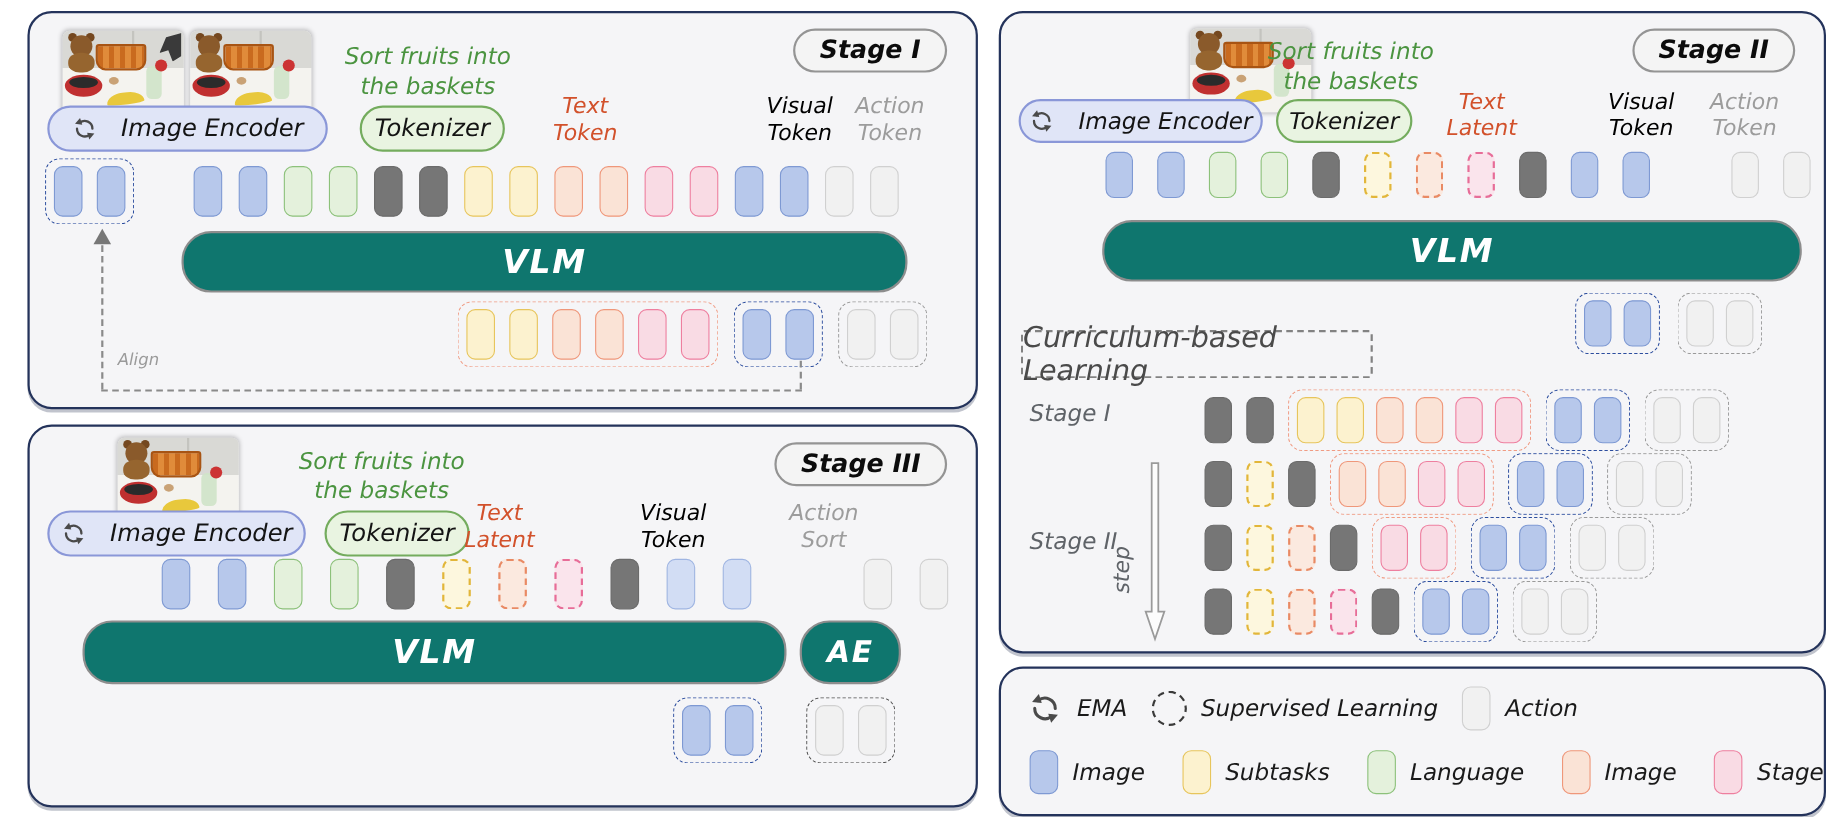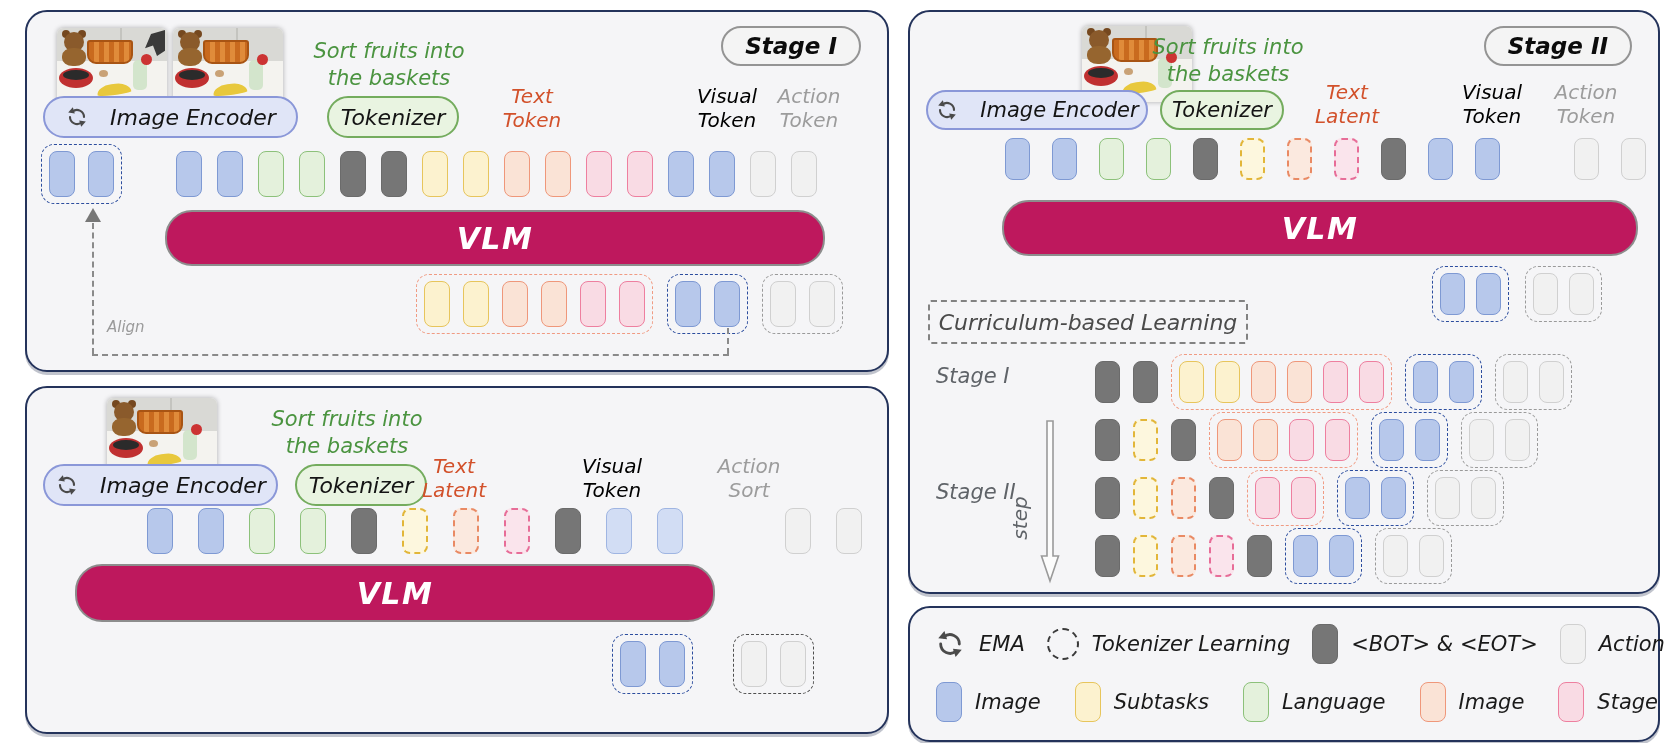--- a/index.html
+++ b/index.html
@@ -32,31 +32,31 @@
   .rows .trow{gap:13px;}
   .rows .tokgroup{gap:11px;padding:6px 7px;}
 
   
   .pill{position:absolute;display:flex;align-items:center;justify-content:center;gap:21px;
         border-radius:999px;font-style:italic;font-size:22px;color:#141414;box-sizing:border-box;}
   .pill.enc  {background:#e0e5f7;border:2px solid #8a97d8;}
   .pill.tokzr{background:#e9f4e1;border:2px solid #74ac5e;}
   .badge{position:absolute;background:#f4f4f4;border:2px solid #949494;border-radius:999px;
          font-weight:bold;font-style:italic;font-size:23px;padding:5px 22px;color:#0c0c0c;}
-  .bar{position:absolute;background:#be185d;border:2px solid #8d8d8d;border-radius:27px;color:#ffffff;
+  .bar{position:absolute;background:#0f766e;border:2px solid #8d8d8d;border-radius:27px;color:#ffffff;
        font-weight:bold;font-style:italic;font-size:30px;display:flex;align-items:center;justify-content:center;
        letter-spacing:1.5px;box-sizing:border-box;}
 
   .instr{position:absolute;color:#4b9440;font-size:21px;font-style:italic;text-align:center;line-height:27px;}
   .lab{position:absolute;text-align:center;font-size:20px;font-style:italic;line-height:24px;width:110px;}
   .lab.orange{color:#d2512b}.lab.blue{color:#000000}.lab.gray{color:#9c9c9c}
   .stageLbl{position:absolute;font-style:italic;color:#5f6368;font-size:21px;}
   .alignLbl{position:absolute;font-style:italic;color:#9a9a9a;font-size:15px;}
   .cbox{position:absolute;border:2px dashed #828282;border-radius:3px;color:#4a4a4a;font-style:italic;
-        font-size:22px;display:flex;align-items:center;justify-content:center;box-sizing:border-box;}
+        font-size:26px;display:flex;align-items:center;justify-content:center;box-sizing:border-box;}
 
   .dashV{position:absolute;width:0;border-left:2px dashed #8a8a8a;}
   .dashH{position:absolute;height:0;border-top:2px dashed #8a8a8a;}
   .arrowUp{position:absolute;width:0;height:0;border-left:8px solid transparent;
            border-right:8px solid transparent;border-bottom:14px solid #777777;}
 
   .ema-icon{width:24px;height:24px;flex:0 0 auto;}
   .stepWrap{position:absolute;}
   .stepTxt{position:absolute;transform:rotate(-90deg);transform-origin:center;font-style:italic;
            color:#5f6368;font-size:20px;}
@@ -222,20 +222,23 @@
         <div class="pot"></div>
         <div class="potin"></div>
       <div class="banana"></div>
         <div class="bottle"></div>
         <div class="cap"></div>
         <div class="crumb"></div>
     </div>
     <div class="instr" style="left:215px;top:18px;width:210px;">
       <span>Sort fruits into</span><br><span>the baskets</span>
     </div>
+    <div class="badge" style="right:26px;top:14px;">
+      <span>Stage III</span>
+    </div>
 
     <div class="pill enc" style="left:16px;top:76px;width:235px;height:42px;">
       <span class="ema-icon"><svg viewBox="0 0 24 24" width="100%" height="100%">
             <g fill="none" stroke="#4a4a4a" stroke-width="2.1" stroke-linecap="round">
               <path d="M19 12 a7 7 0 0 0 -11.6 -5.3"></path>
               <path d="M5 12 a7 7 0 0 0 11.6 5.3"></path>
             </g>
             <polygon points="7.8,2.2 3.2,7.6 9.8,8.4" fill="#4a4a4a"></polygon>
             <polygon points="16.2,21.8 20.8,16.4 14.2,15.6" fill="#4a4a4a"></polygon>
           </svg></span>
@@ -267,20 +270,23 @@
         <div class="tok bot"></div>
         <div class="tok imgq"></div>
         <div class="tok imgq"></div>
         <div class="spacer" style="width: 52px;"></div>
         <div class="tok act"></div>
         <div class="tok act"></div>
       </div>
 
     <div class="bar" style="left:48px;top:176px;width:640px;height:58px;">
       <span>VLM</span>
+    </div>
+    <div class="bar" style="left:700px;top:176px;width:92px;height:58px;font-size:27px;">
+      <span>AE</span>
     </div>
 
     <div class="trow" style="left:585px;top:246px;">
         <div class="tokgroup g-blue">
           <div class="tok img"></div>
           <div class="tok img"></div>
         </div>
       </div>
     <div class="trow" style="left:706px;top:246px;">
         <div class="tokgroup g-dark">
@@ -471,27 +477,21 @@
                 <path d="M19 12 a7 7 0 0 0 -11.6 -5.3"></path>
                 <path d="M5 12 a7 7 0 0 0 11.6 5.3"></path>
               </g>
               <polygon points="7.8,2.2 3.2,7.6 9.8,8.4" fill="#4a4a4a"></polygon>
               <polygon points="16.2,21.8 20.8,16.4 14.2,15.6" fill="#4a4a4a"></polygon>
             </svg></span>
         <span class="legTxt">EMA</span>
       </div>
       <div class="legItem">
         <span class="dashCircle"></span>
-        <span class="legTxt">Tokenizer Learning</span>
-      </div>
-      <div class="legItem">
-        <span style="display:inline-flex">
-            <div class="tok bot"></div>
-          </span>
-        <span class="legTxt">&lt;BOT&gt; &amp; &lt;EOT&gt;</span>
+        <span class="legTxt">Supervised Learning</span>
       </div>
       <div class="legItem">
         <span style="display:inline-flex">
             <div class="tok act"></div>
           </span>
         <span class="legTxt">Action</span>
       </div>
     </div>
     <div class="legRow" style="left:26px;top:74px;gap:34px;">
       <div class="legItem">

